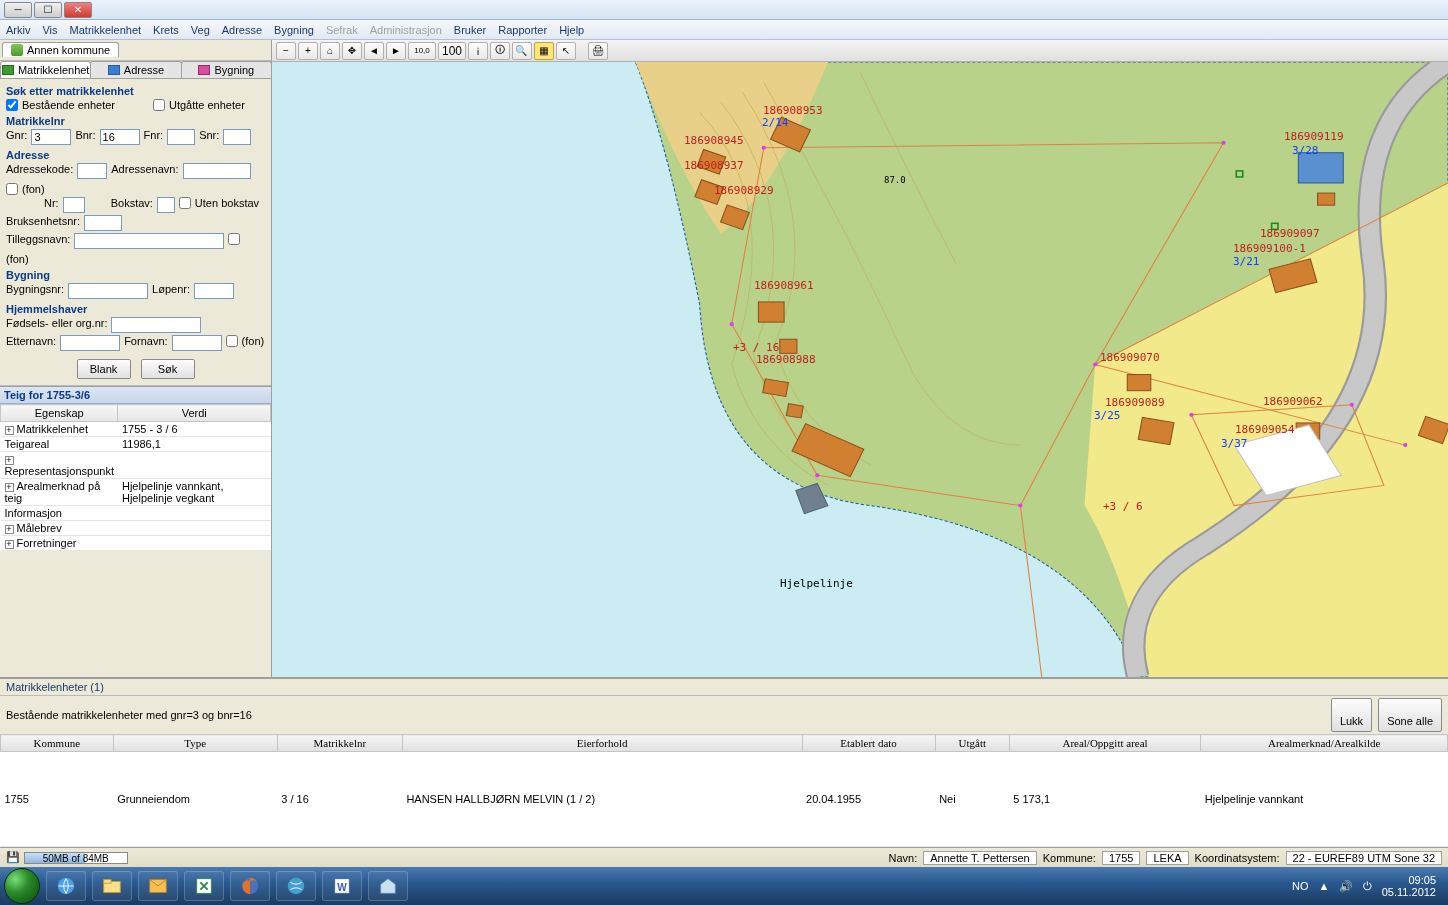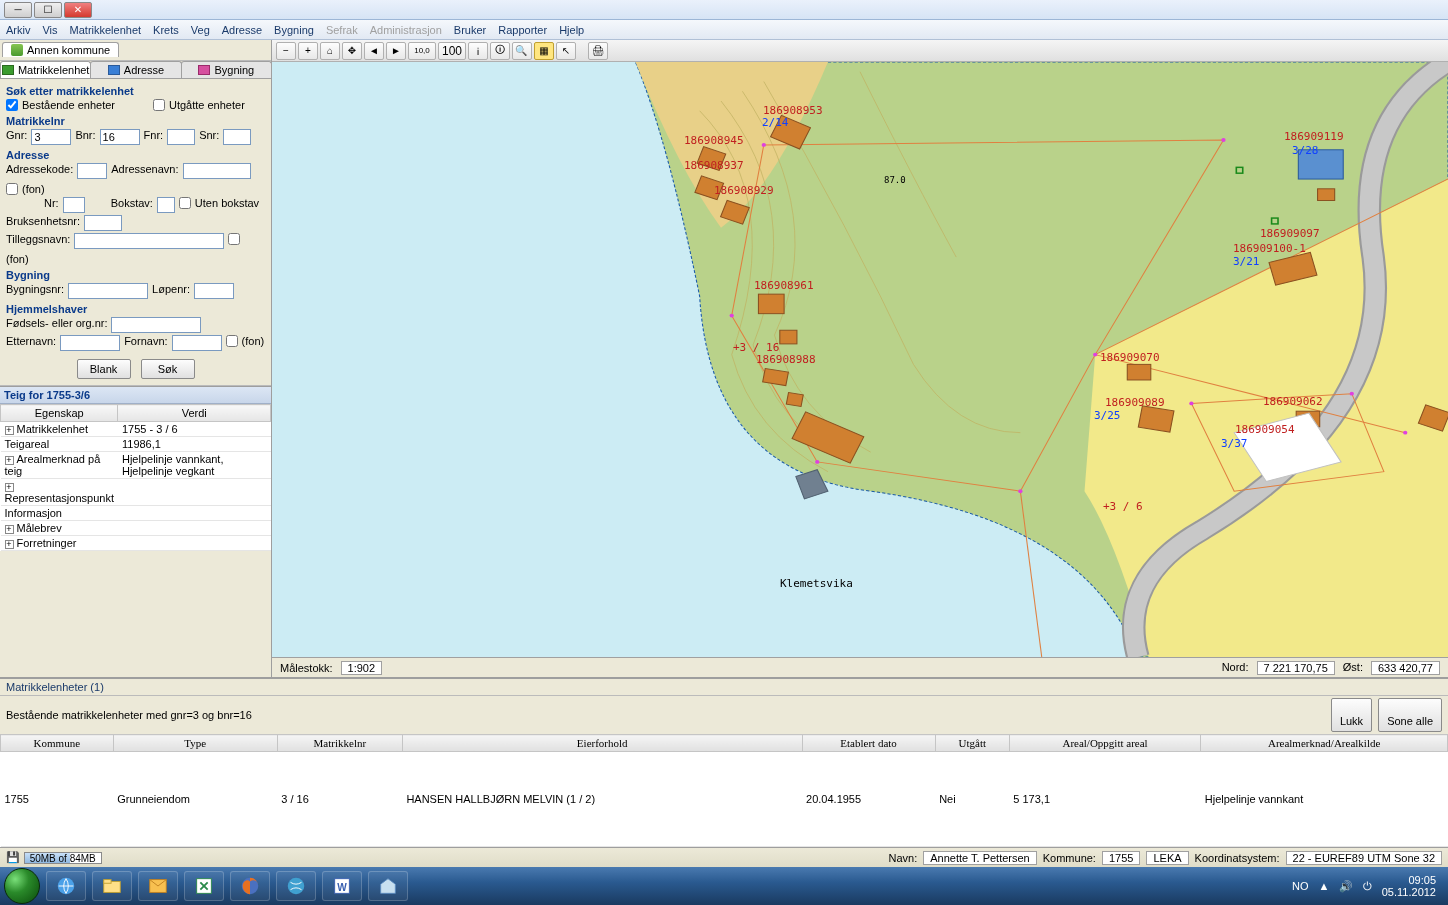--- a/index.html
+++ b/index.html
@@ -74,21 +74,21 @@
 .results-head .spacer { flex: 1; }
 .btn-sm { height: 18px; padding: 16px 8px; background: linear-gradient(#fdfdfd,#e0e0e0); border: 1px solid #8a8a8a; border-radius: 2px; cursor: pointer; }
 .results-table { width: 100%; border-collapse: collapse; background: #fff; flex: 1; }
 .results-table th { background: linear-gradient(#f5f5f5,#e0e0e0); border: 1px solid #c5c5c5; padding: 2px 4px; font-weight: normal; font-family: Liberation Serif, serif; }
 .results-table td { border-bottom: 1px solid #e5e5e5; padding: 2px 4px; }
 
 
 .app-status { height: 20px; background: linear-gradient(#ece9d8,#e0ddc8); border-top: 1px solid #9e9e9e; display: flex; align-items: center; padding: 0 6px; gap: 10px; }
 .app-status .right { margin-left: auto; display: flex; align-items: center; gap: 6px; }
 .meminfo { display: flex; align-items: center; gap: 4px; }
-.membar { width: 78px; height: 12px; border: 1px solid #8a8a8a; background: #fff; position: relative; padding-left: 15px; }
+.membar { width: 104px; height: 12px; border: 1px solid #8a8a8a; background: #fff; position: relative; padding-left: 15px; }
 .membar-fill { position: absolute; left:0; top:0; bottom:0; width: 59%; background: linear-gradient(#c8e0f8,#90b8e0); }
 .membar-text { position: absolute; inset:0; text-align: center; line-height: 12px; font-size: 10px; }
 
 
 .taskbar { height: 38px; background: linear-gradient(#4a7ab0,#2a5a90 40%,#1a3a60); display: flex; align-items: center; padding: 0 4px; gap: 6px; }
 .start-orb { width: 36px; height: 36px; border-radius: 50%; background: radial-gradient(circle at 30% 30%, #7ae07a, #2a8a2a 40%, #0a4a0a); border: 1px solid #0a2a0a; cursor: pointer; }
 .tb-ico { width: 40px; height: 30px; border: 1px solid rgba(255,255,255,0.2); border-radius: 3px; display:flex; align-items:center; justify-content:center; cursor: pointer; background: rgba(255,255,255,0.05); }
 .tb-ico svg { width: 22px; height: 22px; }
 .tray { margin-left:auto; color:#fff; display: flex; align-items:center; gap:10px; padding-right:8px; }
 .tray .clock { text-align: right; line-height: 12px; }
@@ -233,26 +233,26 @@
         <tbody id="prop-body">
             <tr>
               <td><span class="tree-toggle">+</span><span>Matrikkelenhet</span></td>
               <td>1755 - 3 / 6</td>
             </tr>
             <tr>
               <td><span>Teigareal</span></td>
               <td>11986,1</td>
             </tr>
             <tr>
+              <td><span class="tree-toggle">+</span><span>Representasjonspunkt</span></td>
+              <td></td>
+            </tr>
+            <tr>
               <td><span class="tree-toggle">+</span><span>Arealmerknad på teig</span></td>
               <td>Hjelpelinje vannkant, Hjelpelinje vegkant</td>
-            </tr>
-            <tr>
-              <td><span class="tree-toggle">+</span><span>Representasjonspunkt</span></td>
-              <td></td>
             </tr>
             <tr>
               <td><span>Informasjon</span></td>
               <td></td>
             </tr>
             <tr>
               <td><span class="tree-toggle">+</span><span>Målebrev</span></td>
               <td></td>
             </tr>
             <tr>
@@ -371,34 +371,24 @@
           <div class="map-label" style="left: 961px; top: 180px;">186909100-1</div>
           <div class="map-label blue" style="left: 961px; top: 193px;">3/21</div>
           <div class="map-label" style="left: 828px; top: 289px;">186909070</div>
           <div class="map-label" style="left: 833px; top: 334px;">186909089</div>
           <div class="map-label blue" style="left: 822px; top: 347px;">3/25</div>
           <div class="map-label" style="left: 991px; top: 333px;">186909062</div>
           <div class="map-label" style="left: 963px; top: 361px;">186909054</div>
           <div class="map-label blue" style="left: 949px; top: 375px;">3/37</div>
           <div class="map-label black" style="left: 612px; top: 113px; font-size: 9px;">87.0</div>
           <div class="map-label" style="left: 831px; top: 438px;">+3 / 6</div>
-          <div class="map-label black" style="left: 508px; top: 515px;">Klemetsvika</div>
+          <div class="map-label black" style="left: 508px; top: 515px;">Hjelpelinje</div>
         </div>
     </div>
 
-    <div class="map-status">
-      <span>Målestokk:</span>
-      <span class="inset">1:902</span>
-      <div class="right">
-        <span>Nord:</span>
-        <span class="inset">7 221 170,75</span>
-        <span>Øst:</span>
-        <span class="inset">633 420,77</span>
-      </div>
-    </div>
   </div>
 </div>
 
 <div class="results-wrap">
   <div class="results-tab">Matrikkelenheter (1)</div>
   <div class="results-head">
     <span>Bestående matrikkelenheter med gnr=3 og  bnr=16</span>
     <div class="spacer"></div>
     <button class="btn-sm">Lukk</button>
     <button class="btn-sm">Sone alle</button>

